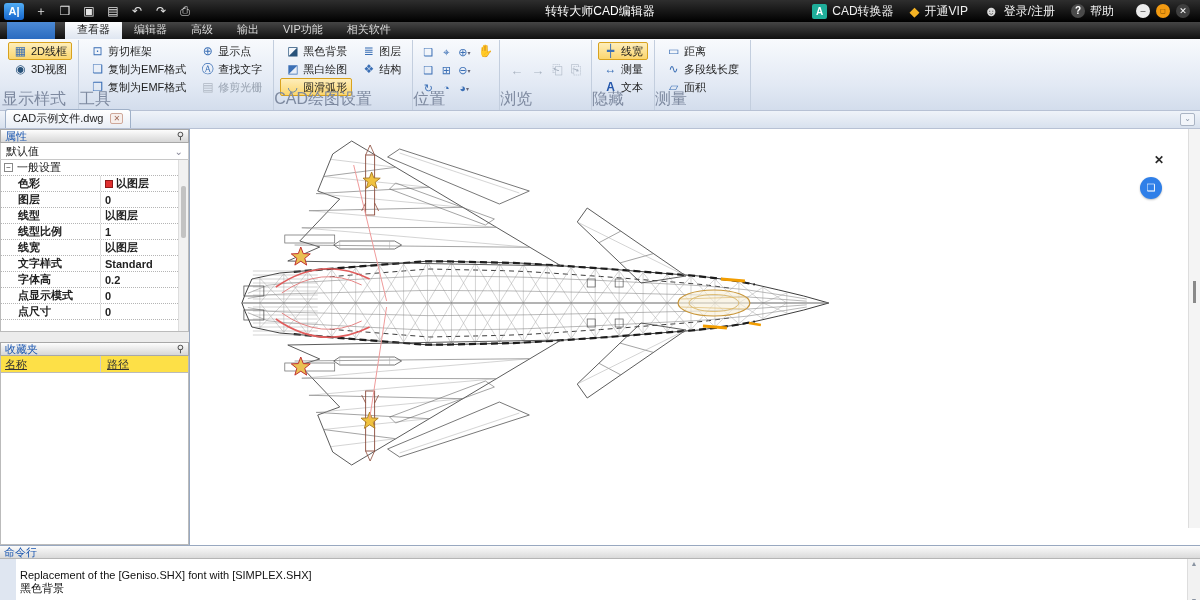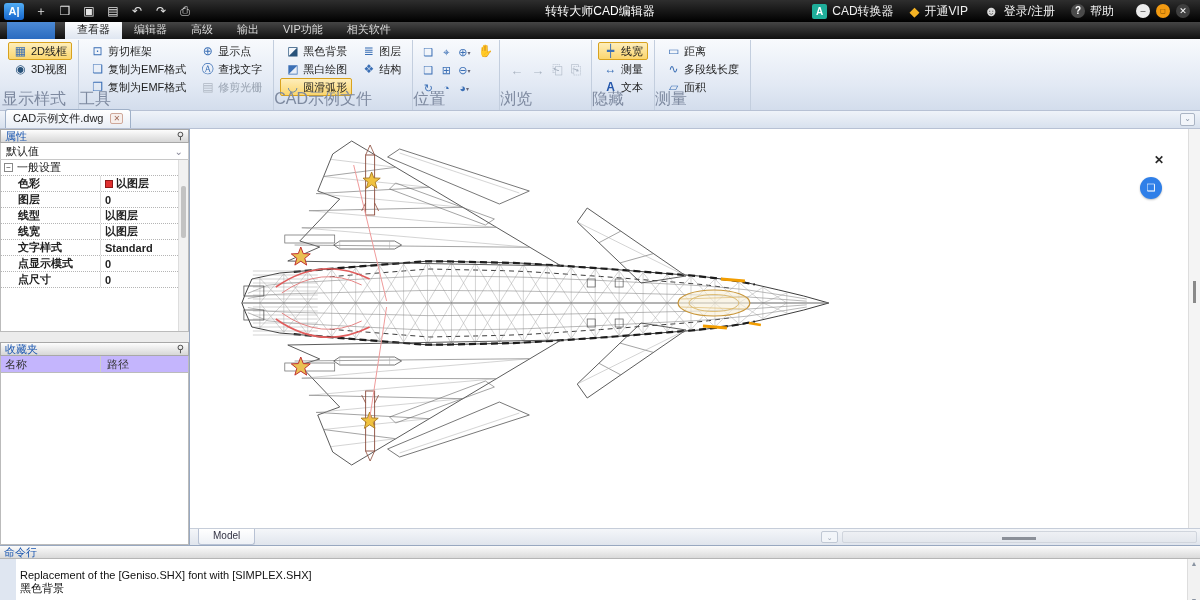--- a/index.html
+++ b/index.html
@@ -88,22 +88,22 @@
                border-bottom:1px dotted #b5b5b5; color:#222; }
   .collapsebox { width:9px; height:9px; border:1px solid #888; font-size:8px; line-height:7px; text-align:center; color:#333; background:#fff; }
   .prow { height:16px; display:flex; border-bottom:1px dotted #b5b5b5; align-items:center;font-weight:bold; }
   .pname { width:100px; flex:0 0 100px; padding-left:17px; color:#222; border-right:1px solid #ddd;
            height:100%; display:flex; align-items:center; }
   .pval { flex:1; padding-left:4px; color:#222; display:flex; align-items:center; gap:3px; }
   .swatch { width:8px; height:8px; background:#e03030; border:1px solid #901818; display:inline-block; }
   .pscroll { position:absolute; right:0; top:0; bottom:0; width:10px; background:#f1f1f1; border-left:1px solid #ddd; }
   .pthumb { position:absolute; top:26px; left:2px; width:5px; height:52px; background:#c2c2c2; border-radius:2px; }
   .panelgap { height:10px; flex:0 0 10px; }
-  .favcols { height:17px; flex:0 0 17px; background:#c4b5fd; border:1px solid #bbb; border-top:none; display:flex;
-             font-size:11px; color:#333; align-items:center; }
+  .favcols { height:17px; flex:0 0 17px; background:#fde047; border:1px solid #bbb; border-top:none; display:flex;
+             font-size:11px; color:#333; align-items:center;text-decoration:underline; }
   .favc1 { width:100px; flex:0 0 100px; padding-left:4px; border-right:1px solid #ccc; height:100%; display:flex; align-items:center; }
   .favc2 { padding-left:6px; }
   .favbody { flex:1; background:#fff; border:1px solid #bbb; border-top:none; }
 
   
   .canvas { flex:1; position:relative; background:#fff; min-width:0; }
   .canvas svg { position:absolute; left:0; top:0; right:12px; bottom:17px; width:calc(100% - 12px); height:calc(100% - 17px); }
   .cvclose { position:absolute; right:36px; top:24px; font-size:12px; color:#2b2b2b; font-weight:bold; }
   .cvblue { position:absolute; right:38px; top:48px; width:22px; height:22px; border-radius:50%;
             background:#2f7fe8; color:#fff; font-size:10px; text-align:center; line-height:22px; box-shadow:0 1px 2px rgba(0,0,0,.25); }
@@ -253,21 +253,21 @@
           <div class="rbtn">
             <span class="ric">≣</span>
             <span>图层</span>
             </div>
           <div class="rbtn">
             <span class="ric">❖</span>
             <span>结构</span>
             </div>
         </div>
       </div>
-      <div class="glabel">CAD示例文件</div>
+      <div class="glabel">CAD绘图设置</div>
     </div>
 
     <div class="rgroup">
       <div class="gbody">
         <div class="posgrid" id="posgrid">
             <span class="pg">❏</span>
             <span class="pg">⌖</span>
             <span class="pg">⊕<span class="dd">▾</span></span>
             <span class="pg">❑</span>
             <span class="pg">⊞</span>
@@ -371,29 +371,41 @@
                 <span>0</span>
               </span>
             </div>
             <div class="prow">
               <span class="pname">线型</span>
               <span class="pval">
                 <span>以图层</span>
               </span>
             </div>
             <div class="prow">
+              <span class="pname">线型比例</span>
+              <span class="pval">
+                <span>1</span>
+              </span>
+            </div>
+            <div class="prow">
               <span class="pname">线宽</span>
               <span class="pval">
                 <span>以图层</span>
               </span>
             </div>
             <div class="prow">
               <span class="pname">文字样式</span>
               <span class="pval">
                 <span>Standard</span>
+              </span>
+            </div>
+            <div class="prow">
+              <span class="pname">字体高</span>
+              <span class="pval">
+                <span>0.2</span>
               </span>
             </div>
             <div class="prow">
               <span class="pname">点显示模式</span>
               <span class="pval">
                 <span>0</span>
               </span>
             </div>
             <div class="prow">
               <span class="pname">点尺寸</span>
@@ -664,28 +676,20 @@
             <rect x="426" y="190" width="8" height="8" fill="none" stroke="#555" stroke-width="0.7"></rect>
           </g>
       </svg>
       <div class="cvclose">✕</div>
       <div class="cvblue">
         <span>❏</span>
       </div>
       <div class="vscroll">
           <div class="vthumb"></div>
         </div>
-      <div class="modelbar">
-        <div class="modeltab">Model</div>
-        <div class="mbspace"></div>
-        <div class="mbbtn">⌄</div>
-        <div class="hscroll">
-            <div class="hthumb"></div>
-          </div>
-      </div>
     </div>
   </div>
 
   <div class="cmd">
     <div class="cmdhdr">
       <span>命令行</span>
     </div>
     <div class="cmdbody">
       <div class="cmdline">Replacement of the [Geniso.SHX] font with [SIMPLEX.SHX]</div>
       <div class="cmdline">黑色背景</div>

